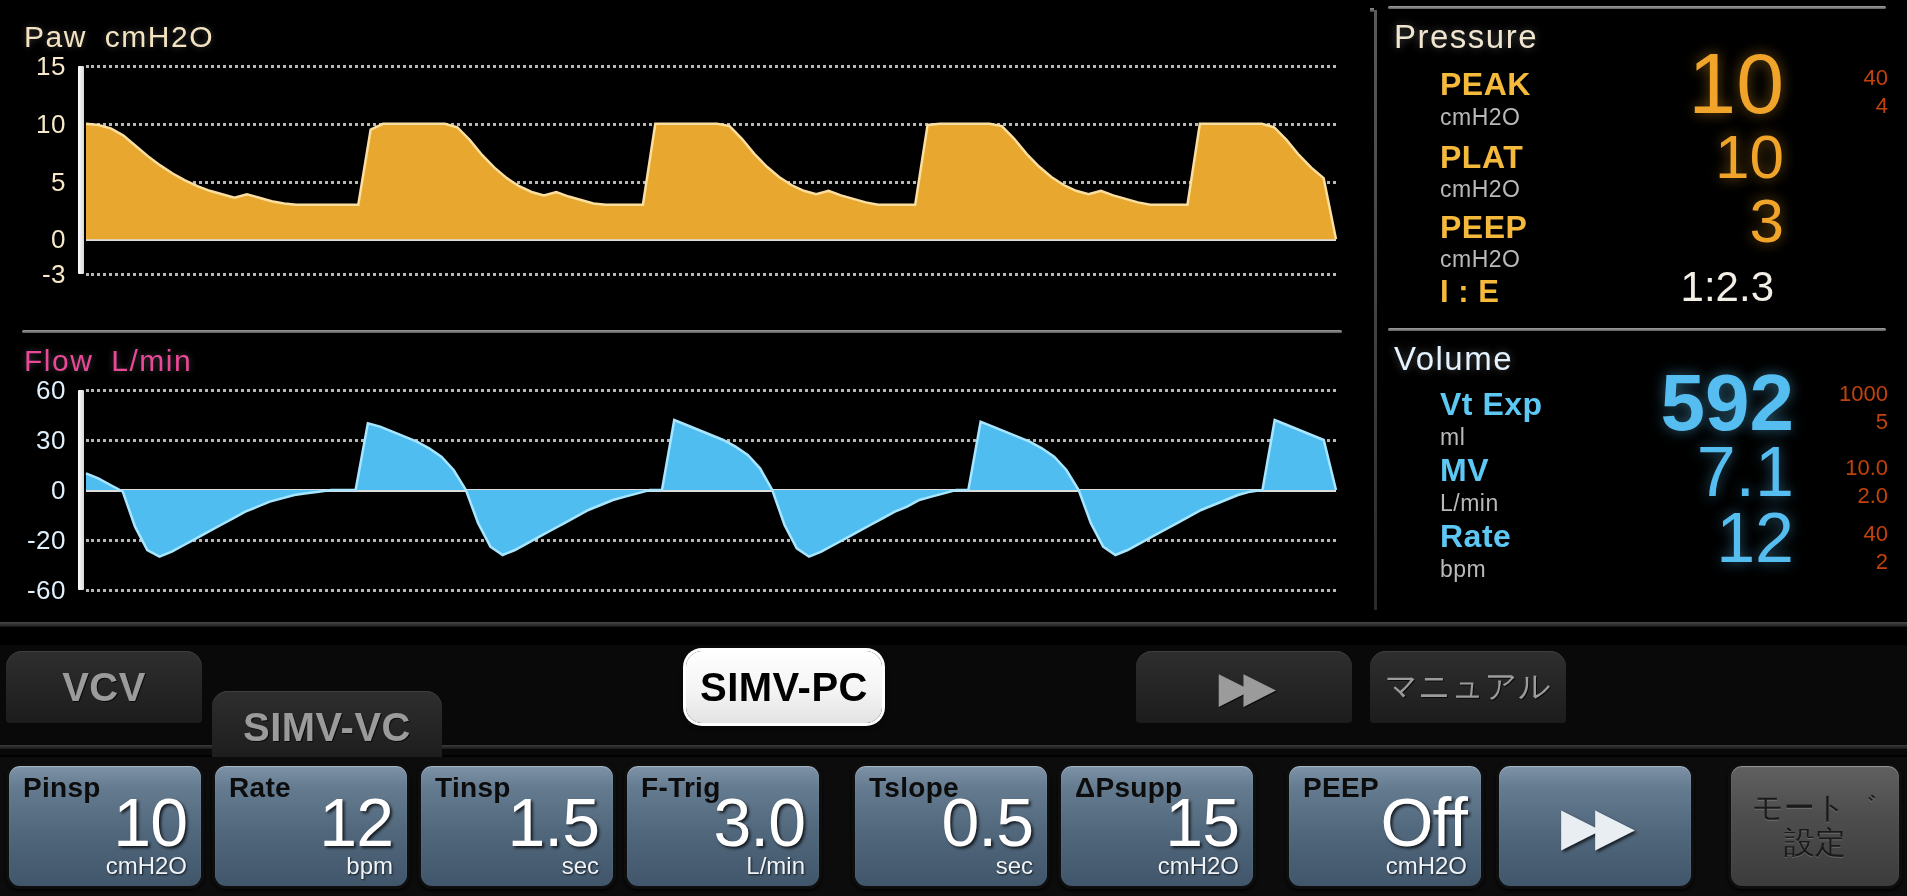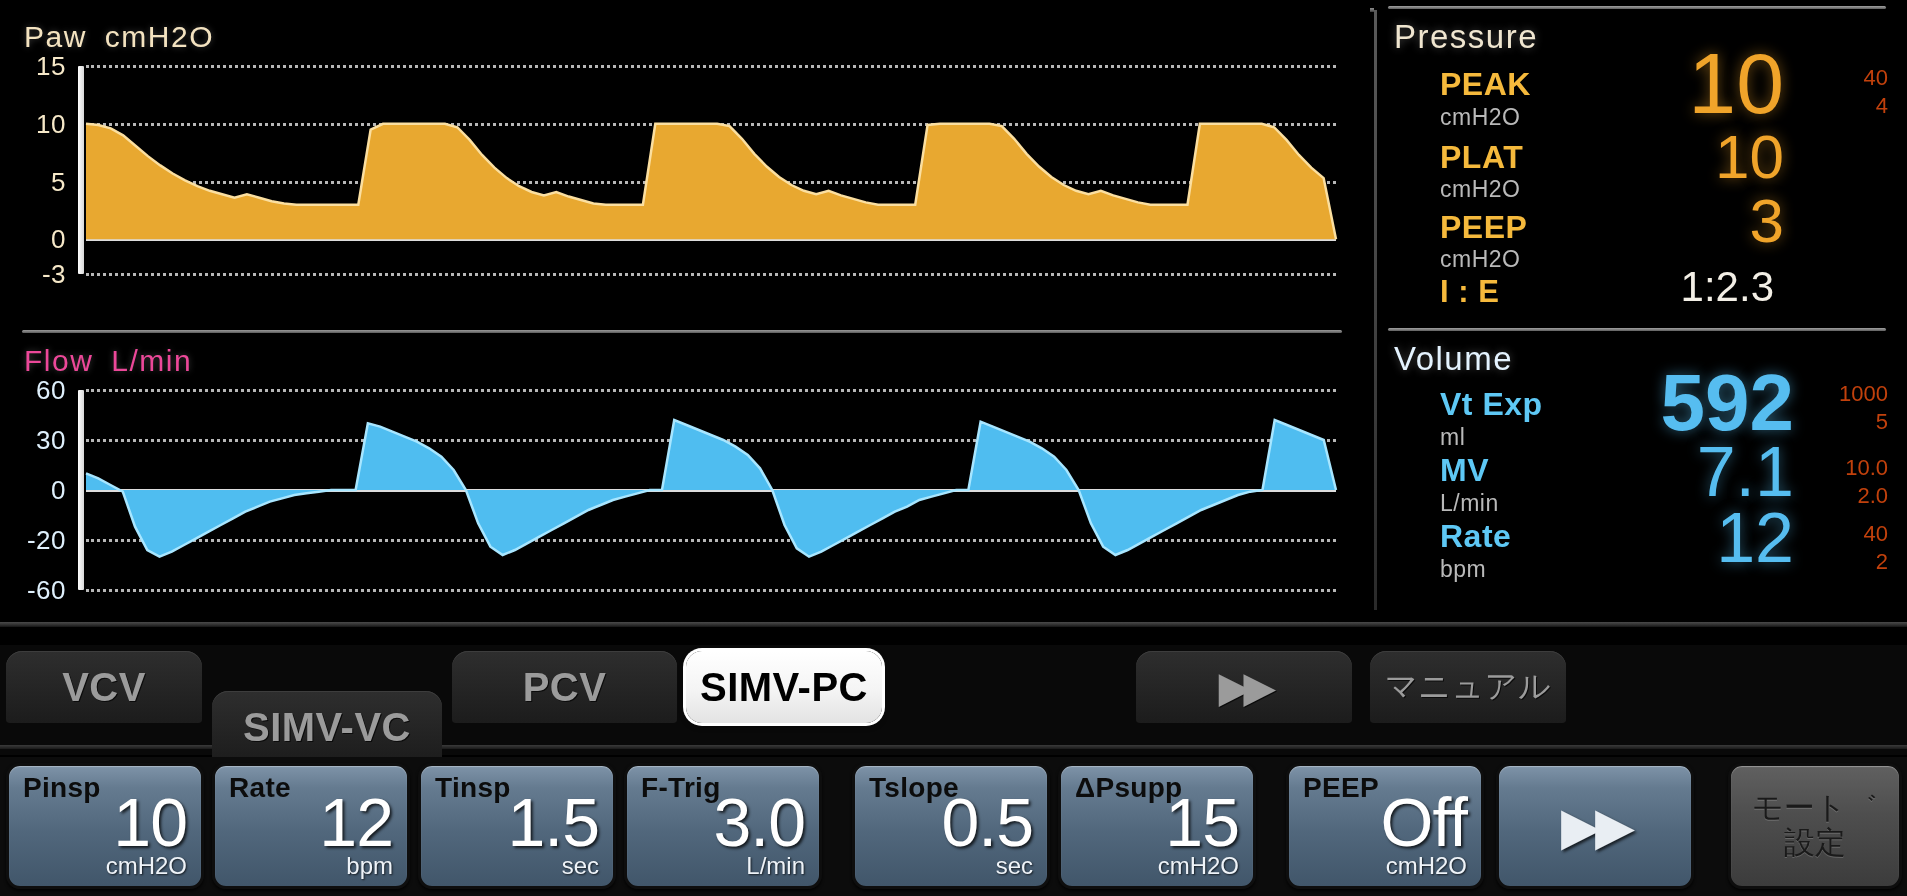--- a/index.html
+++ b/index.html
@@ -371,23 +371,20 @@
   <div class="region-sep"></div>
 
   <div id="tabbar">
     <div class="tab-underline"></div>
   <div class="mode-tab inactive" style="left: 6px; width: 196px;">
         <span>VCV</span>
       </div>
       <div class="mode-tab inactive" style="left: 212px; width: 230px; margin-top: 40px;">
         <span>SIMV-VC</span>
       </div>
-      <div class="mode-tab inactive" style="left: 452px; width: 225px;">
-        <span>PCV</span>
-      </div>
       <div class="mode-tab active" style="left: 686px; width: 196px;">
         <span>SIMV-PC</span>
       </div>
       <div class="mode-tab inactive" style="left: 1136px; width: 216px;">
         <span class="ff-glyph" style="letter-spacing: -6px;">▶▶</span>
       </div>
       <div class="mode-tab inactive jp" style="left: 1370px; width: 196px;">
         <span>マニュアル</span>
       </div>
     </div>

